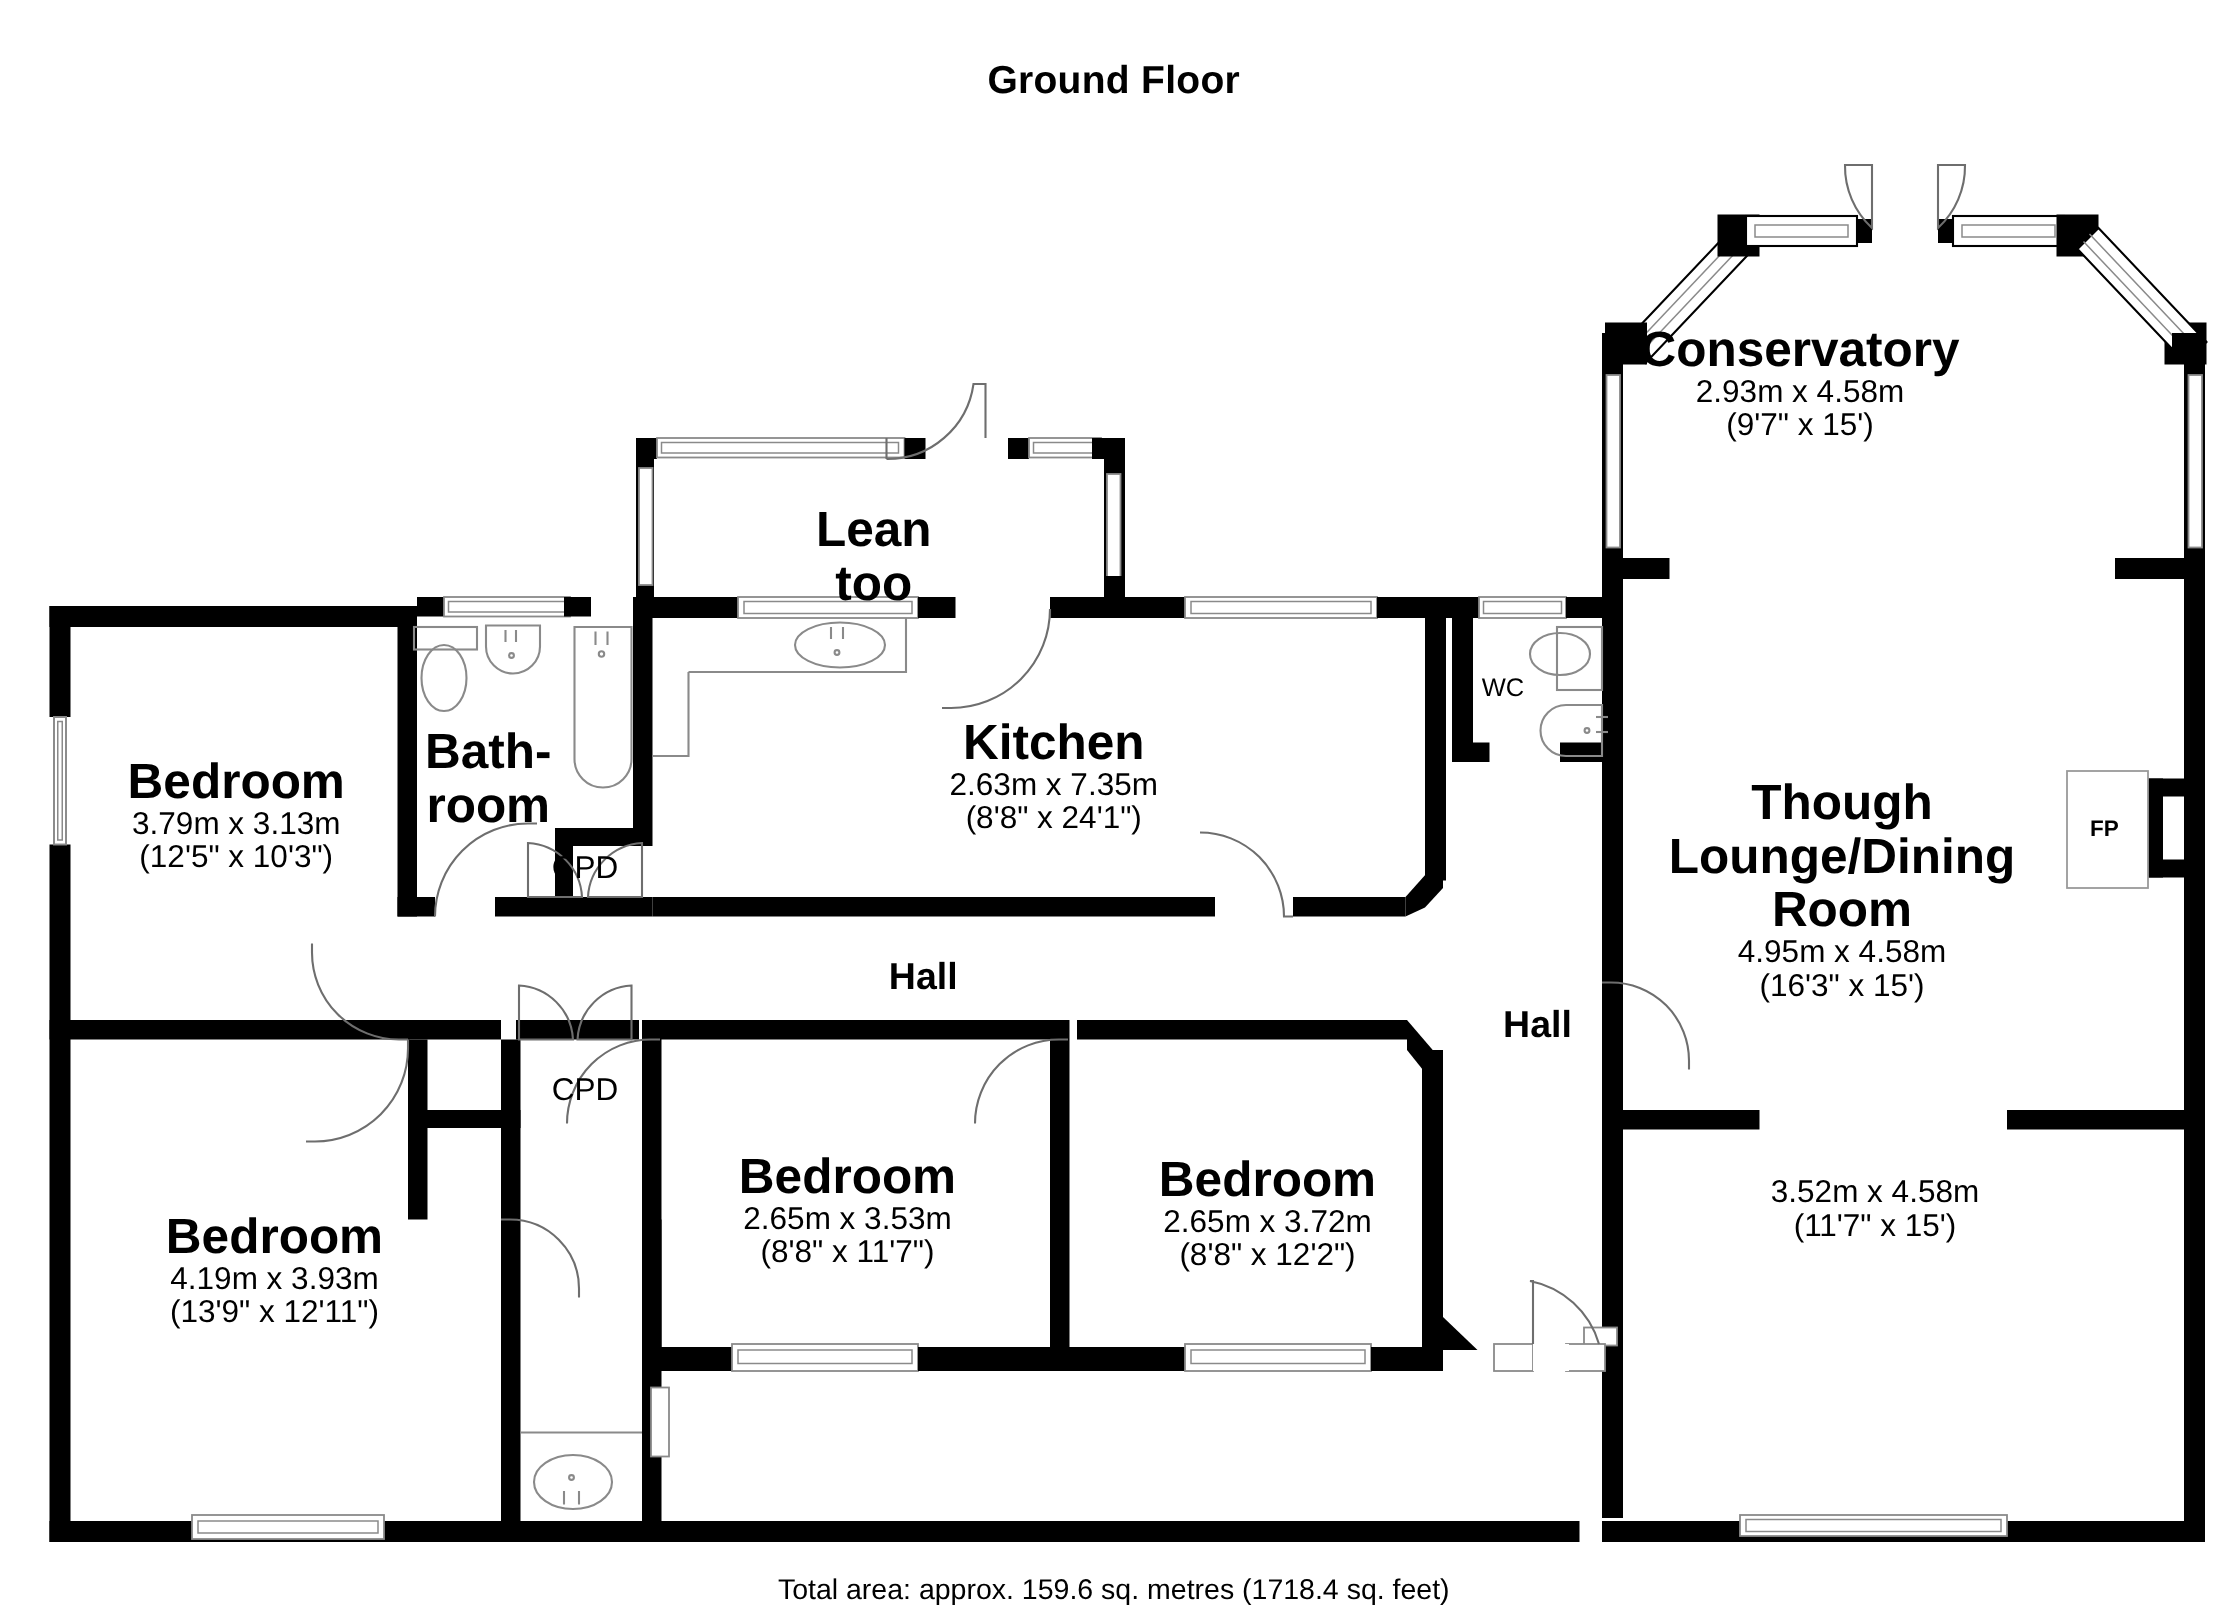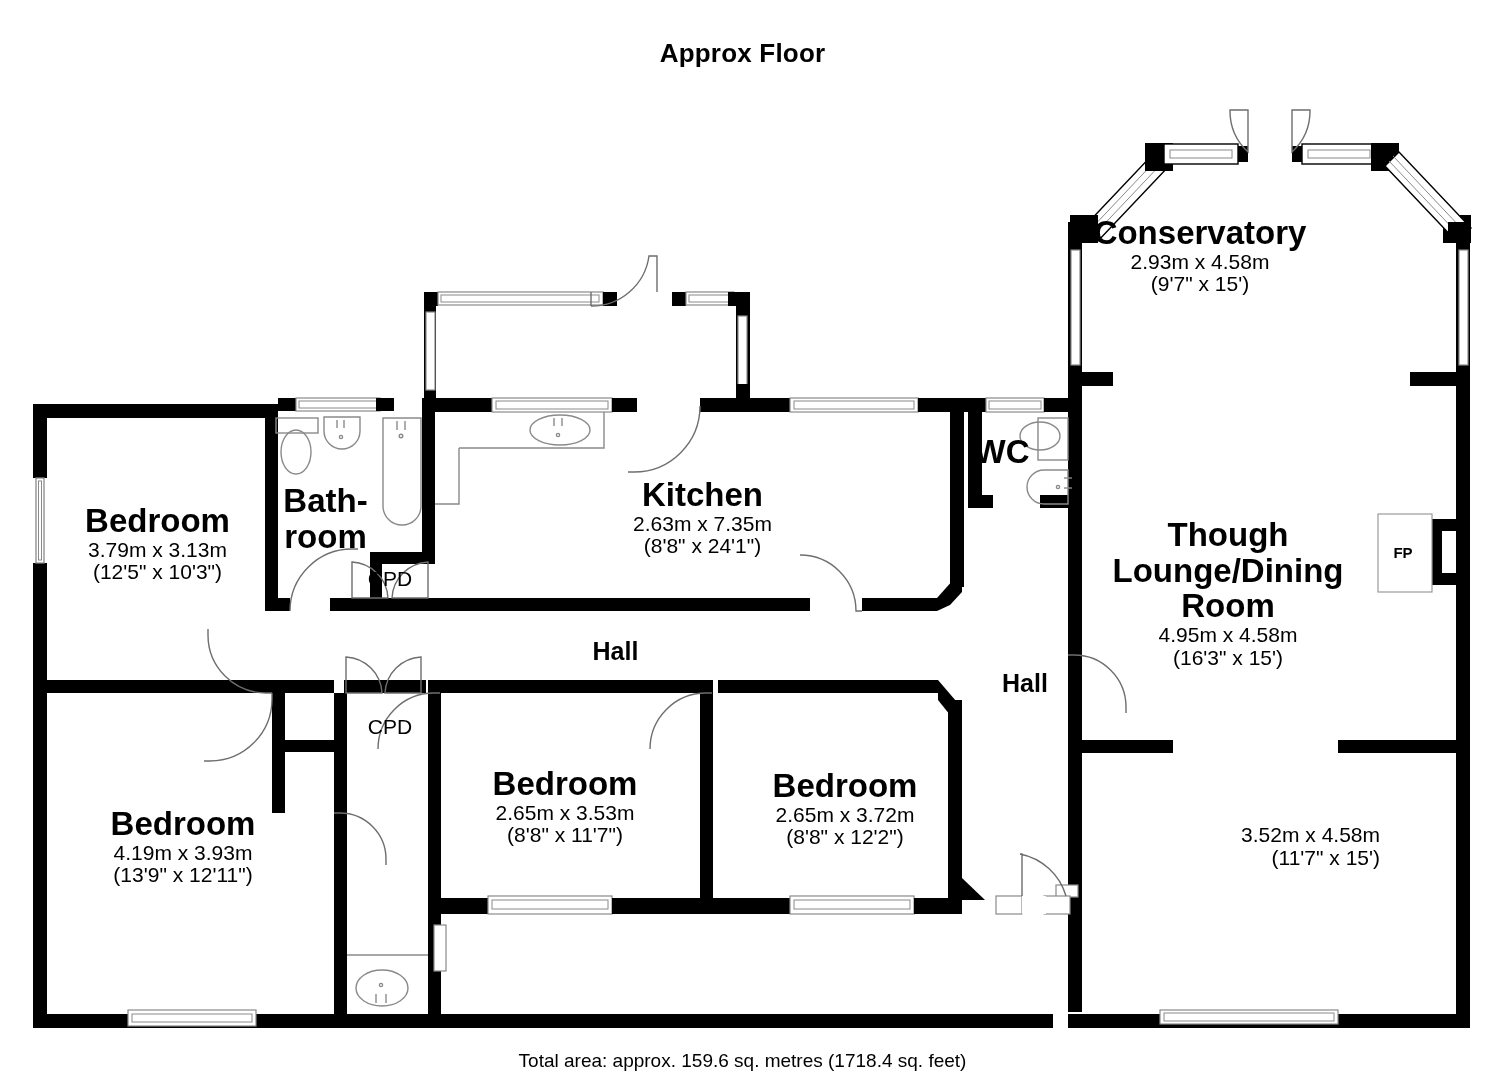--- a/index.html
+++ b/index.html
@@ -8,30 +8,30 @@
   #stage{position:relative;width:1485px;height:1080px;}
   .hdr{position:absolute;left:0;width:1485px;text-align:center;}
   #title{top:38px;font-size:26px;font-weight:bold;letter-spacing:.2px;}
   #subtitle{top:70px;font-size:15px;}
   #footer{top:1050px;font-size:19px;}
   svg{position:absolute;left:0;top:0;}
   .lbl{position:absolute;text-align:center;line-height:1.08;}
   .rname{font-size:33px;font-weight:bold;white-space:pre-line;}
   .rdim{font-size:21px;}
   .small{font-size:21px;font-weight:normal;}
-  .wcname{font-size:33px;font-weight:bold;}
+  .wcname{font-size:17px;font-weight:normal;margin-top:16px;}
   .hallname{font-size:25px;font-weight:bold;}
   .fp{font-size:15px;font-weight:bold;}
 </style>
 </head>
 <body>
 
 <div id="stage">
 
-  <div class="hdr" id="title">Approx Floor</div>
+  <div class="hdr" id="title">Ground Floor</div>
   <div class="hdr" id="footer">Total area: approx. 159.6 sq. metres (1718.4 sq. feet)</div>
 
   <svg width="1485" height="1080" viewBox="0 0 1485 1080">
     <g fill="#000000">
 
       <rect x="33" y="404" width="14" height="74"></rect>
       <rect x="33" y="563" width="14" height="465"></rect>
       <rect x="33" y="404" width="240" height="14"></rect>
       <rect x="33" y="1014" width="1020" height="14"></rect>
 
@@ -272,31 +272,33 @@
   </div>
 
   <div class="lbl" style="left:1098px; top:517px; width:260px;">
     <div class="rname">Though
 Lounge/Dining
 Room</div>
     <div class="rdim">4.95m x 4.58m</div>
     <div class="rdim">(16'3" x 15')</div>
   </div>
 
-  <div class="lbl" style="left:1120px; top:824px; width:260px;text-align:right;">
+  <div class="lbl" style="left:1120px; top:784px; width:260px;">
     <div class="rdim">3.52m x 4.58m</div>
     <div class="rdim">(11'7" x 15')</div>
   </div>
 
   <div class="lbl" style="left:570px; top:477px; width:265px;">
     <div class="rname">Kitchen</div>
     <div class="rdim">2.63m x 7.35m</div>
     <div class="rdim">(8'8" x 24'1")</div>
   </div>
 
+  <div class="lbl rname" style="left:500px; top:335px; width:165px;">Lean
+too</div>
 
   <div class="lbl rname" style="left:258px; top:483px; width:135px;text-align:center;">Bath-
 room</div>
 
   <div class="lbl" style="left:45px; top:503px; width:225px;">
     <div class="rname">Bedroom</div>
     <div class="rdim">3.79m x 3.13m</div>
     <div class="rdim">(12'5" x 10'3")</div>
   </div>
 

